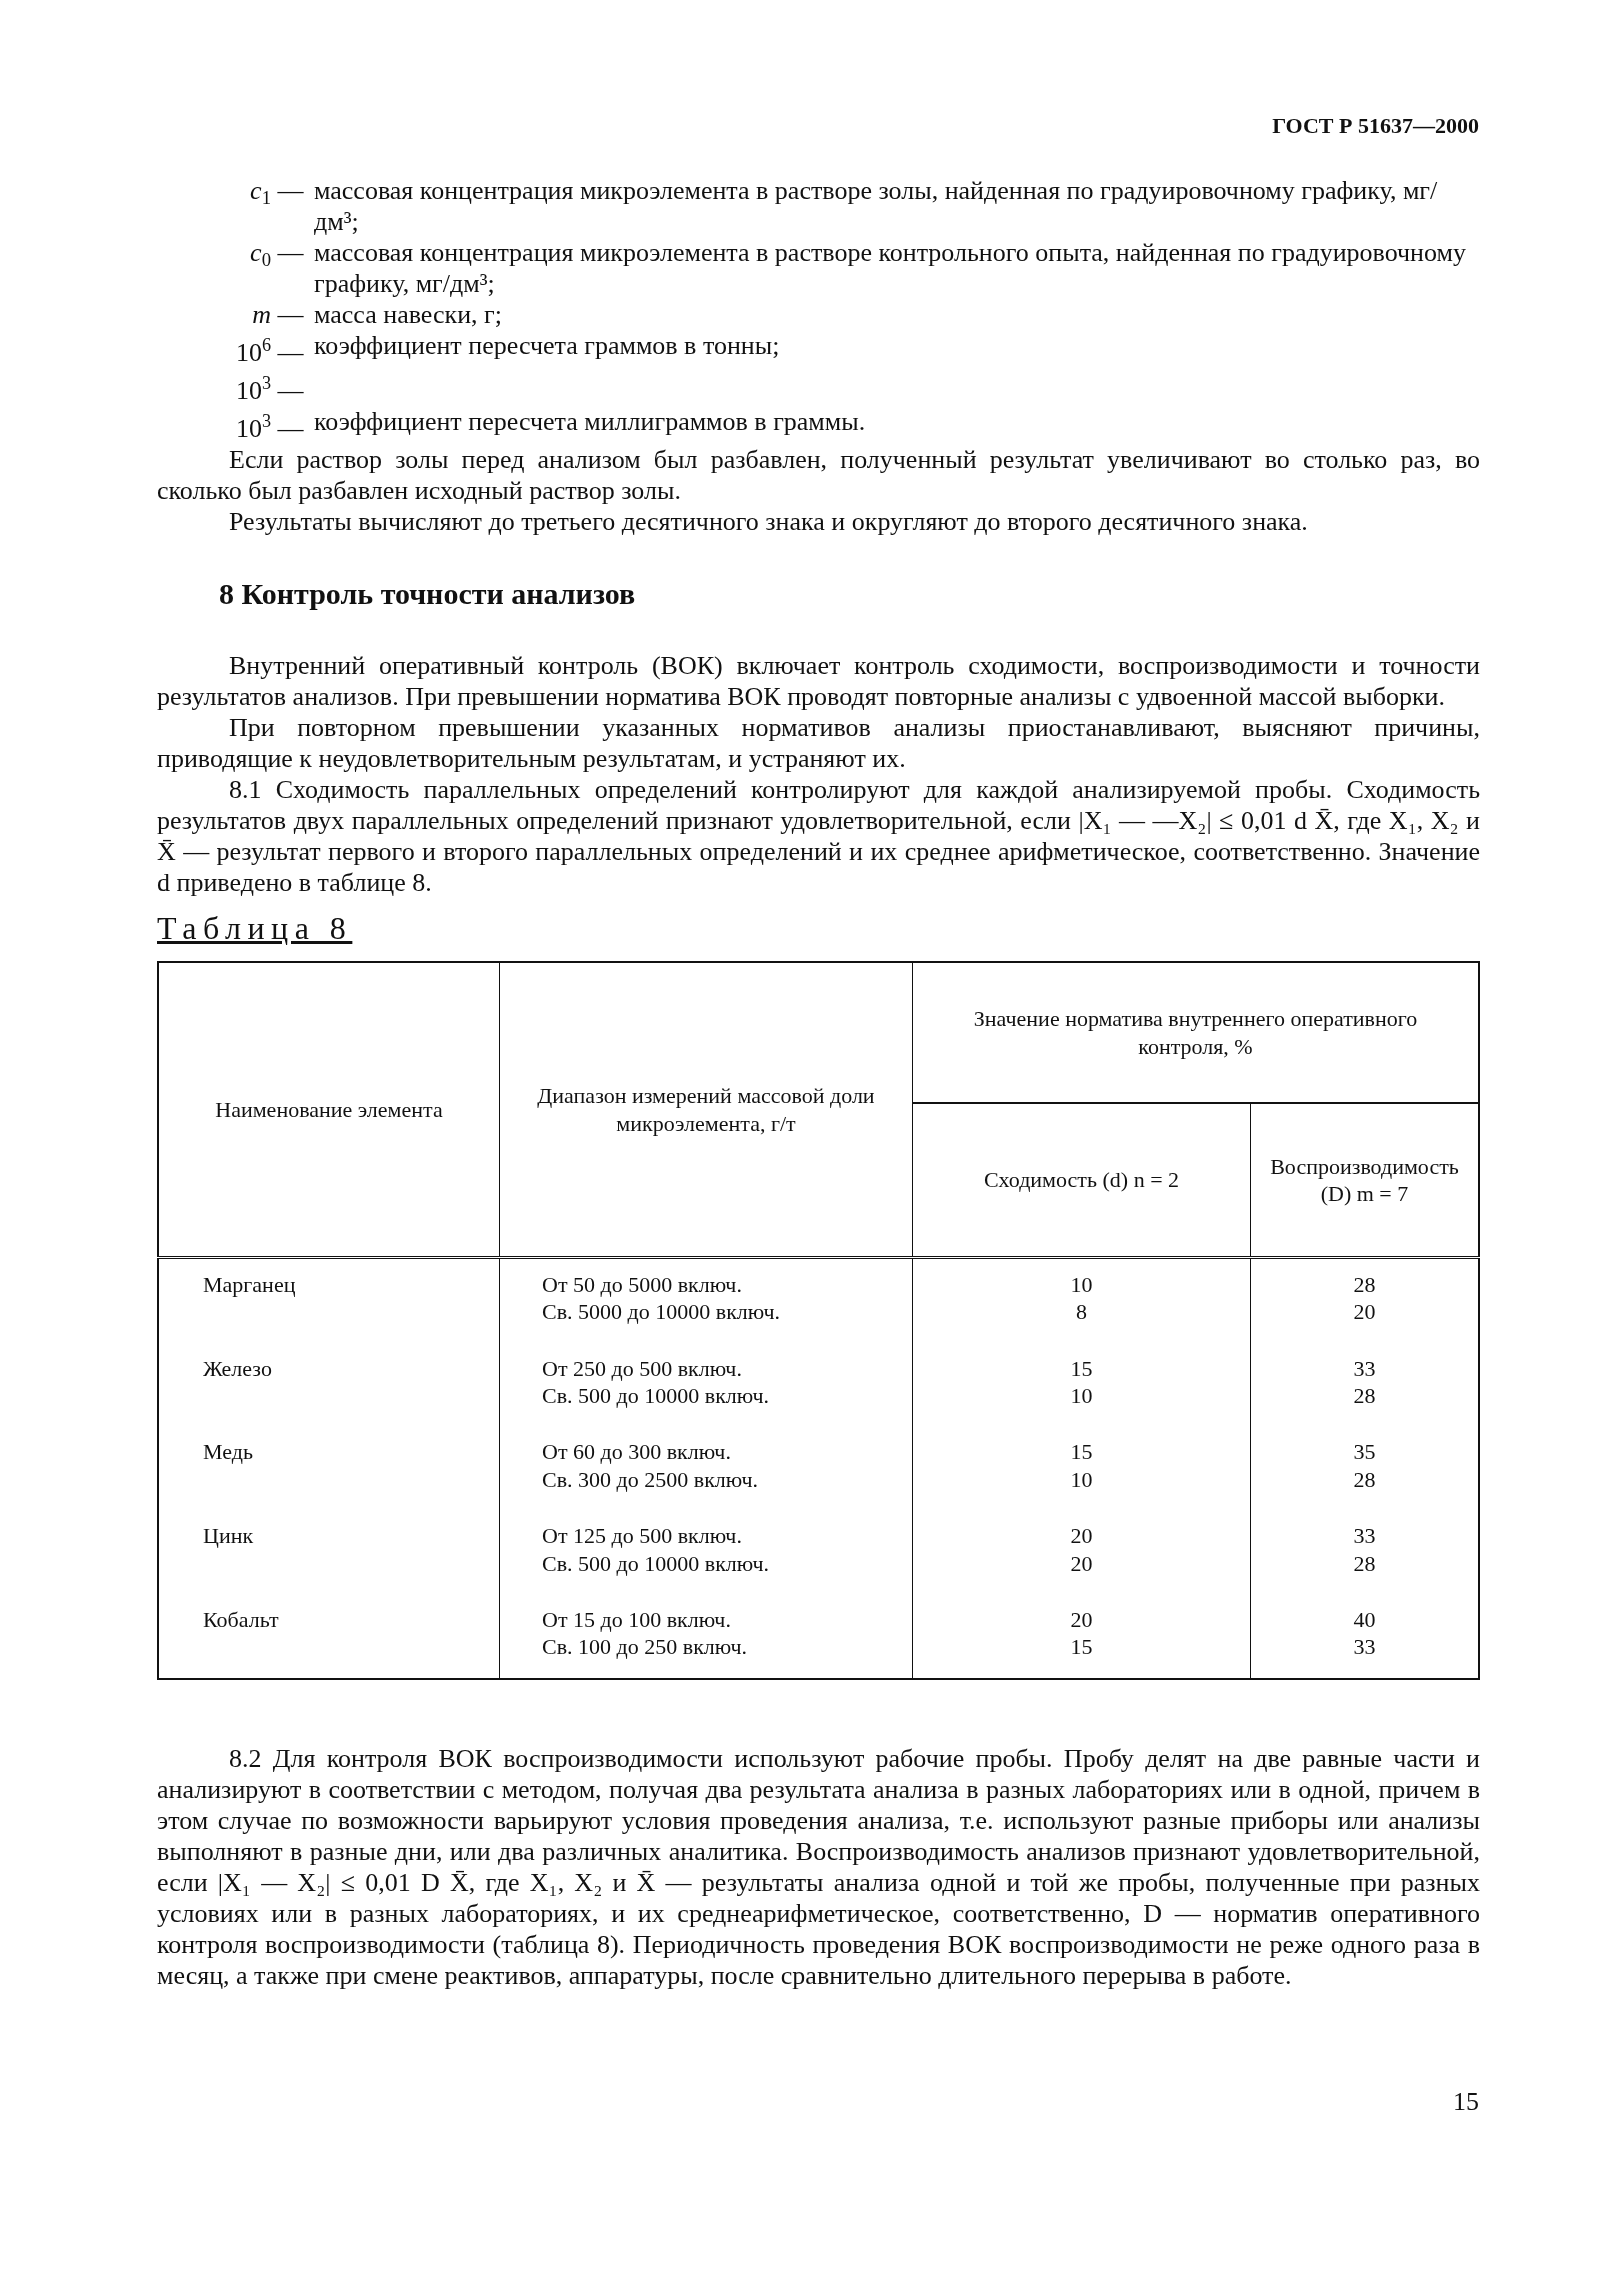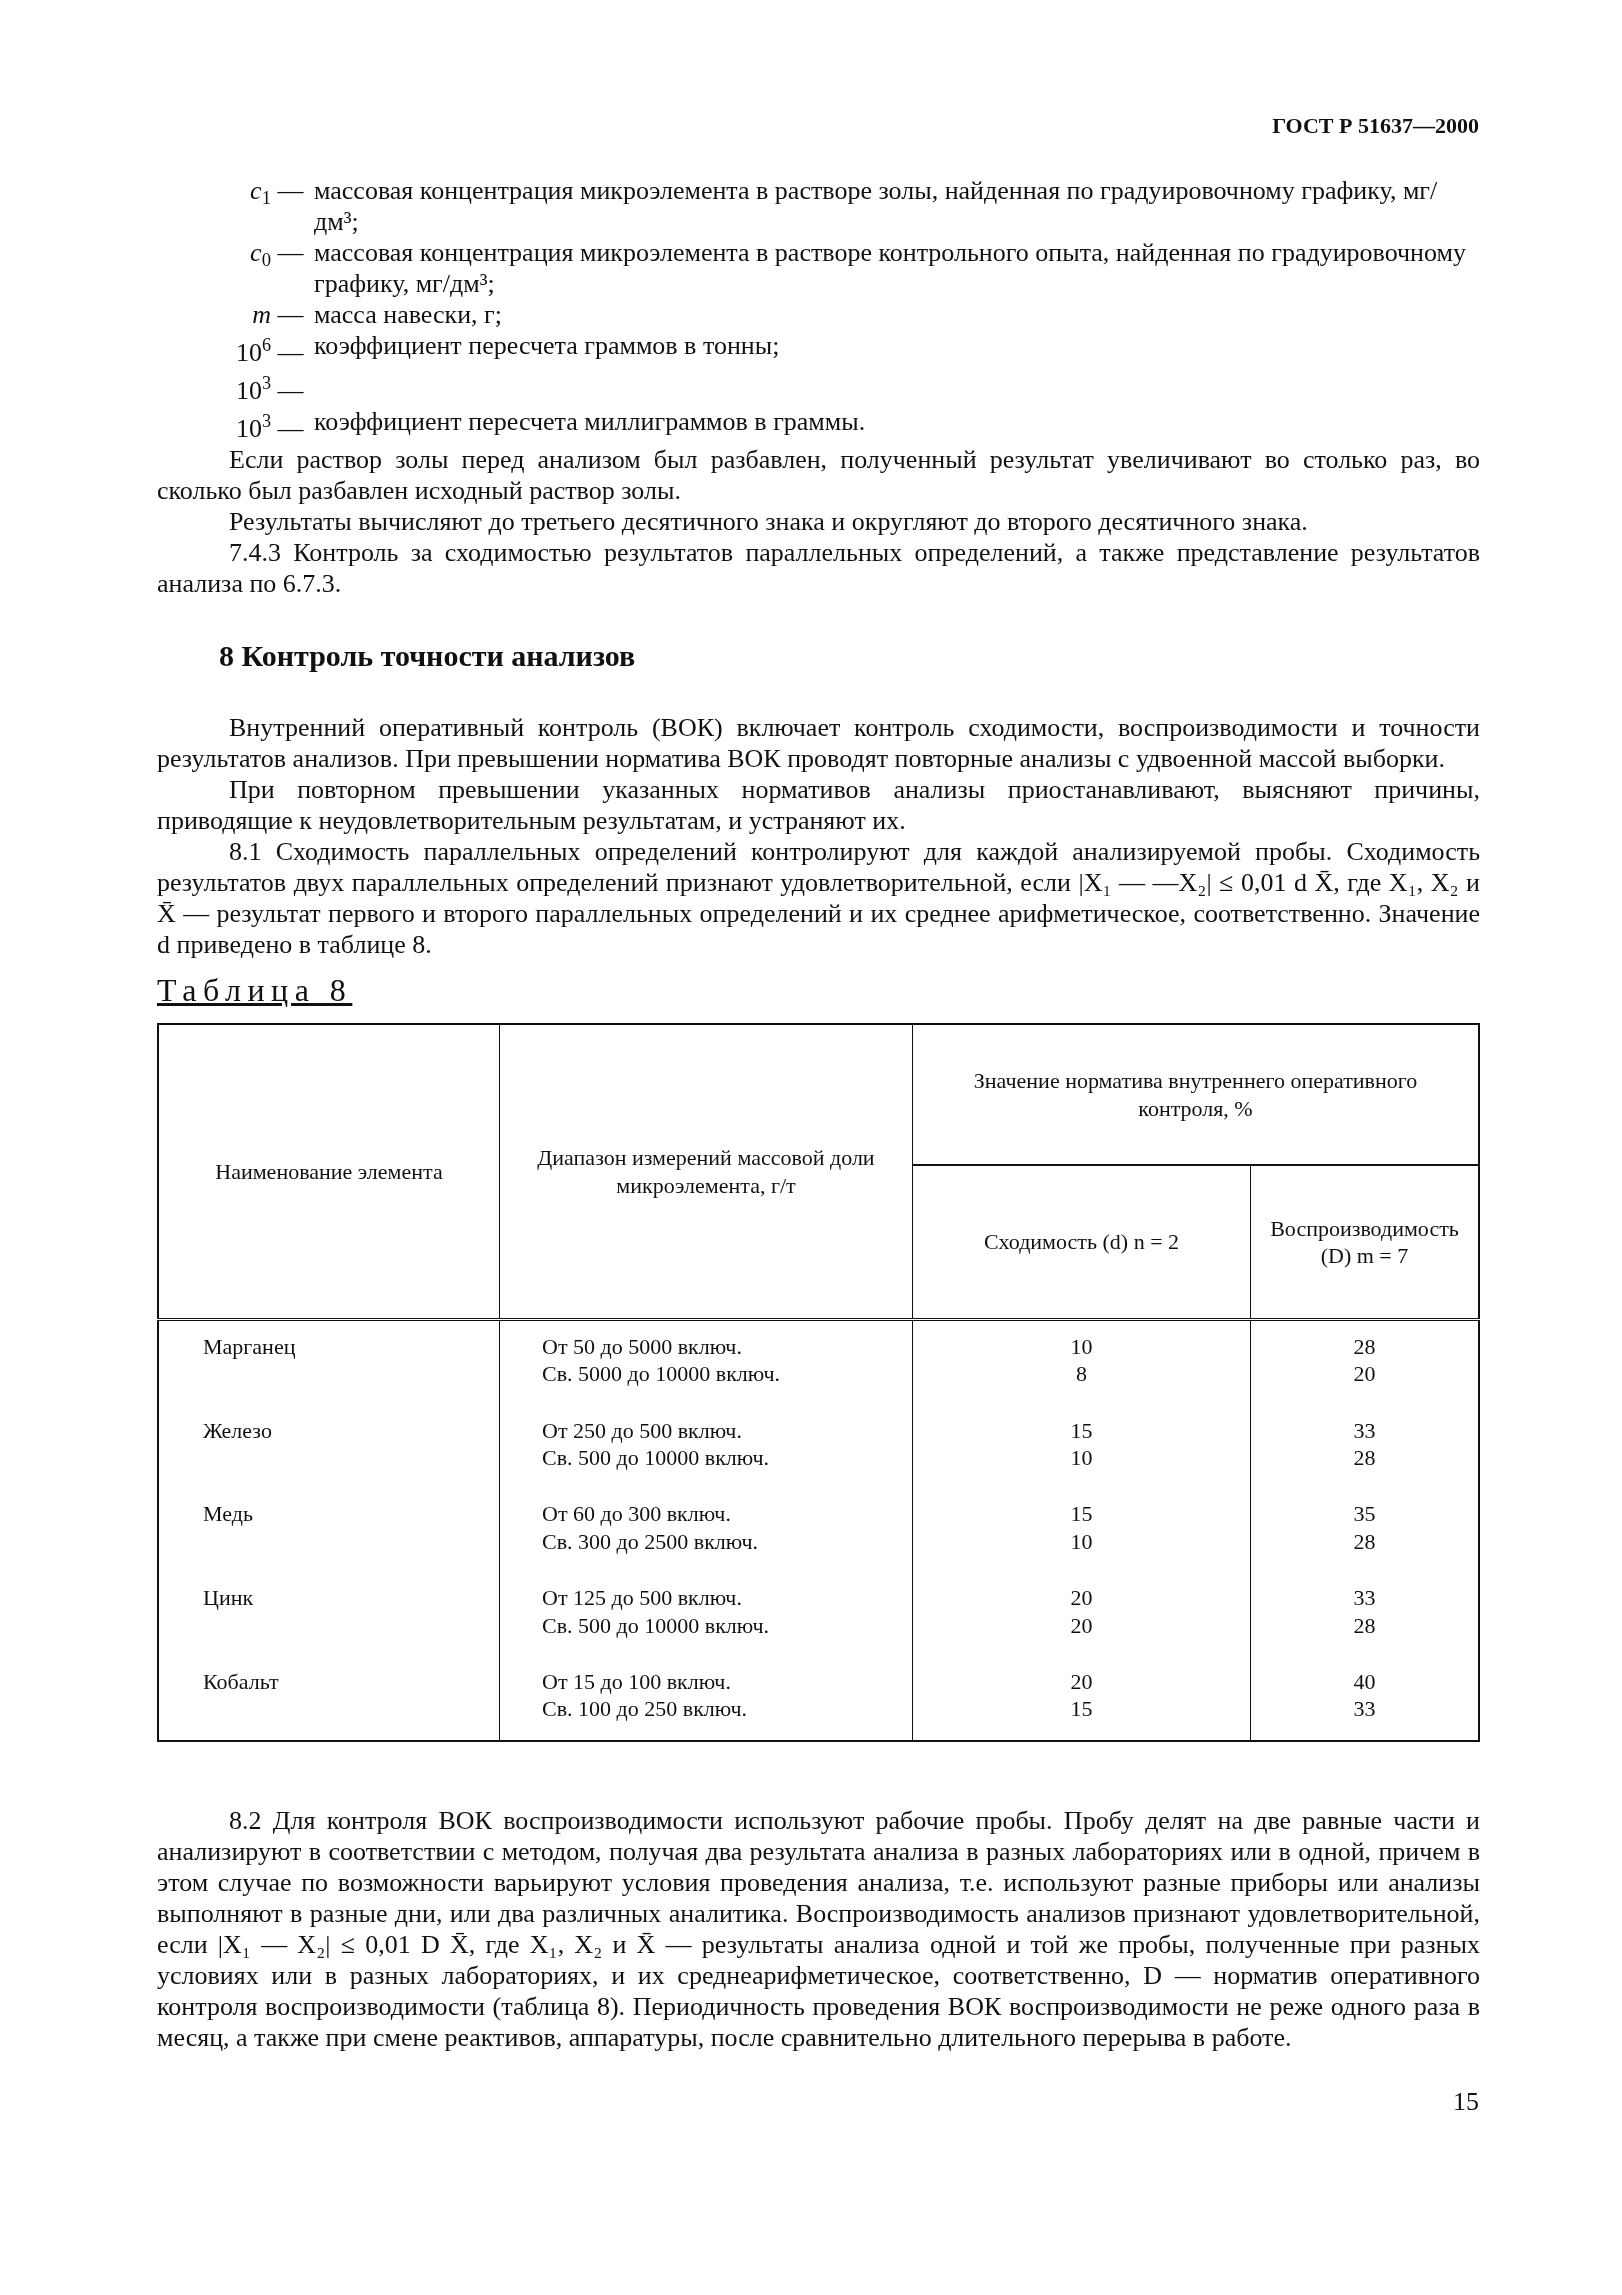--- a/index.html
+++ b/index.html
@@ -61,21 +61,20 @@
       <span class="sym"><span>10</span><span class="sup">3</span> <span>—</span></span>
     </div>
     <div class="def">
       <span class="sym"><span>10</span><span class="sup">3</span> <span>—</span></span>
       <span class="txt">коэффициент пересчета миллиграммов в граммы.</span>
     </div>
   </div>
 
   <p>Если раствор золы перед анализом был разбавлен, полученный результат увеличивают во столько раз, во сколько был разбавлен исходный раствор золы.</p>
   <p>Результаты вычисляют до третьего десятичного знака и округляют до второго десятичного знака.</p>
-  <p>7.4.3 Контроль за сходимостью результатов параллельных определений, а также представление результатов анализа по 6.7.3.</p>
 
   <div class="section-title">8 Контроль точности анализов</div>
 
   <p>Внутренний оперативный контроль (ВОК) включает контроль сходимости, воспроизводимости и точности результатов анализов. При превышении норматива ВОК проводят повторные анализы с удвоенной массой выборки.</p>
   <p>При повторном превышении указанных нормативов анализы приостанавливают, выясняют причины, приводящие к неудовлетворительным результатам, и устраняют их.</p>
   <p>8.1 Сходимость параллельных определений контролируют для каждой анализируемой пробы. Сходимость результатов двух параллельных определений признают удовлетворительной, если |X₁ — —X₂| ≤ 0,01 d X̄, где X₁, X₂ и X̄ — результат первого и второго параллельных определений и их среднее арифметическое, соответственно. Значение d приведено в таблице 8.</p>
 
   <div class="table-caption">Таблица 8</div>
 
   <table>

